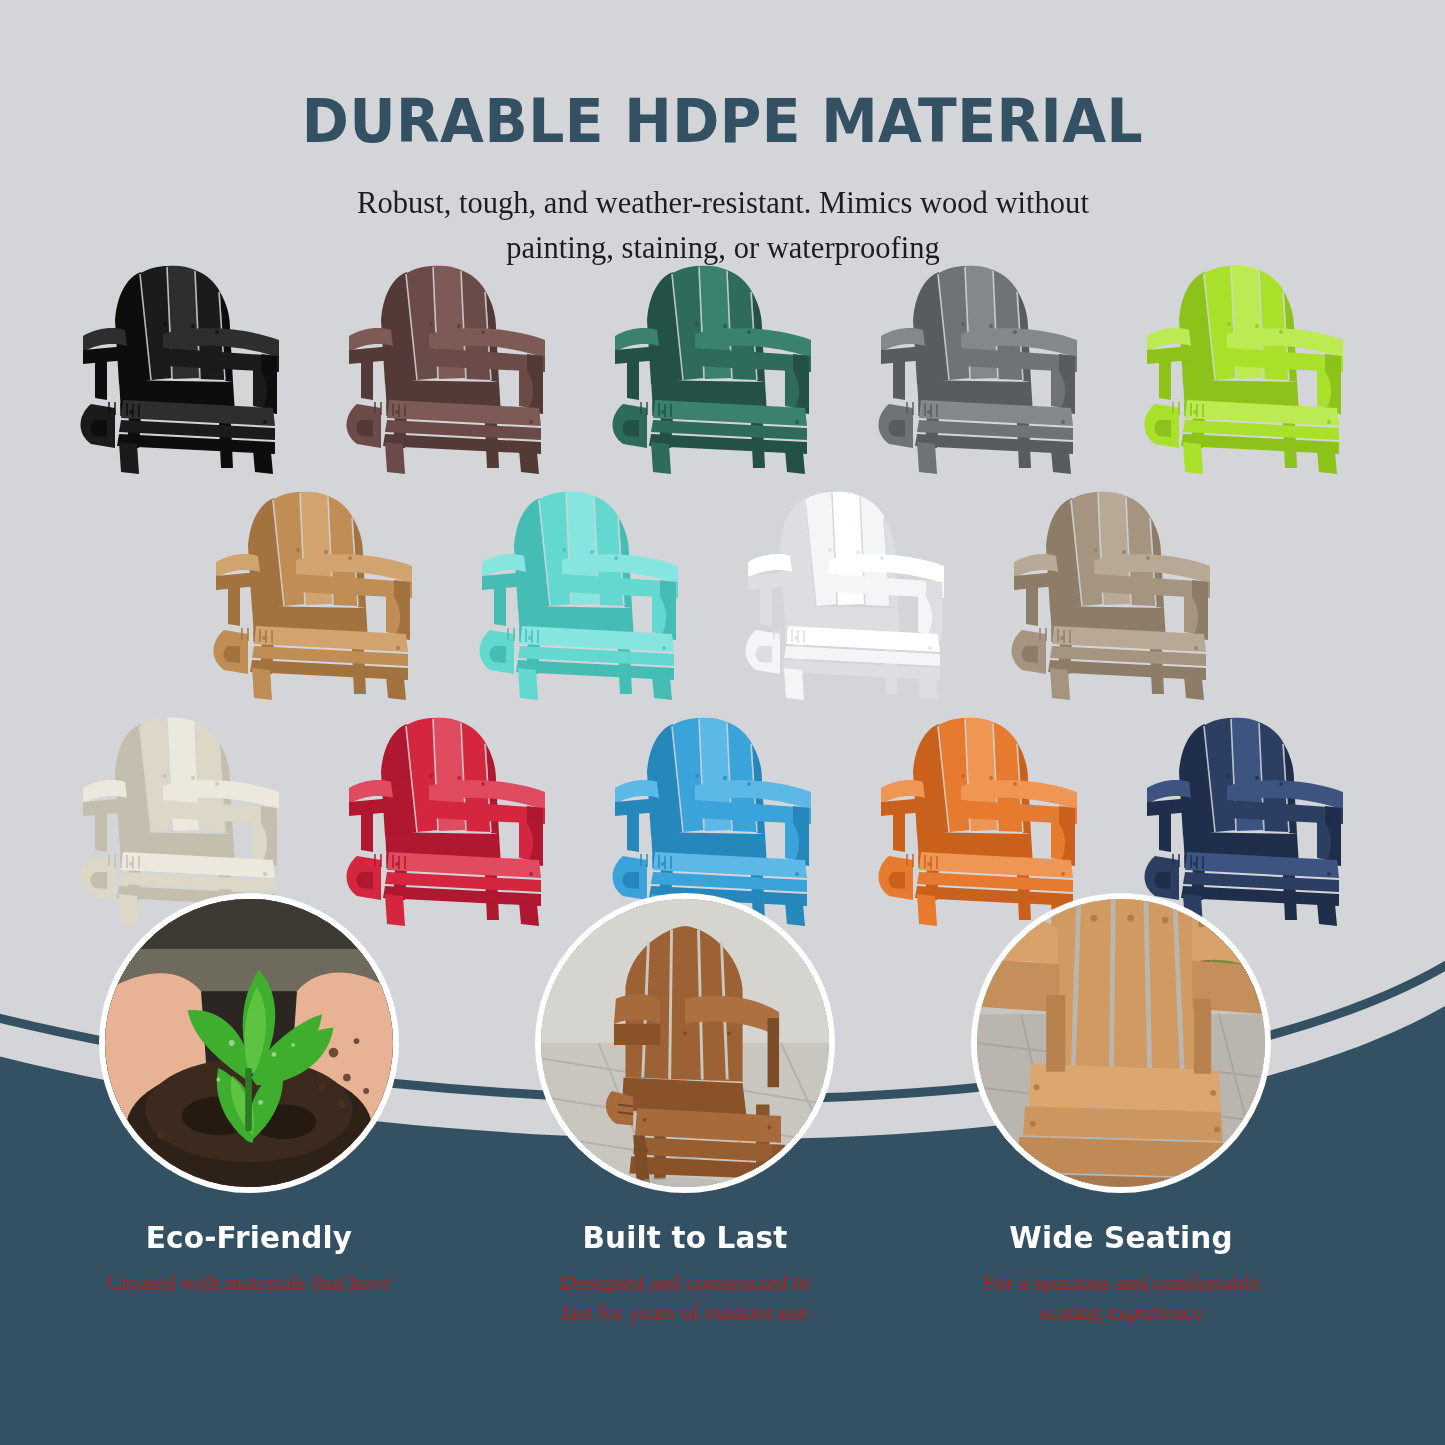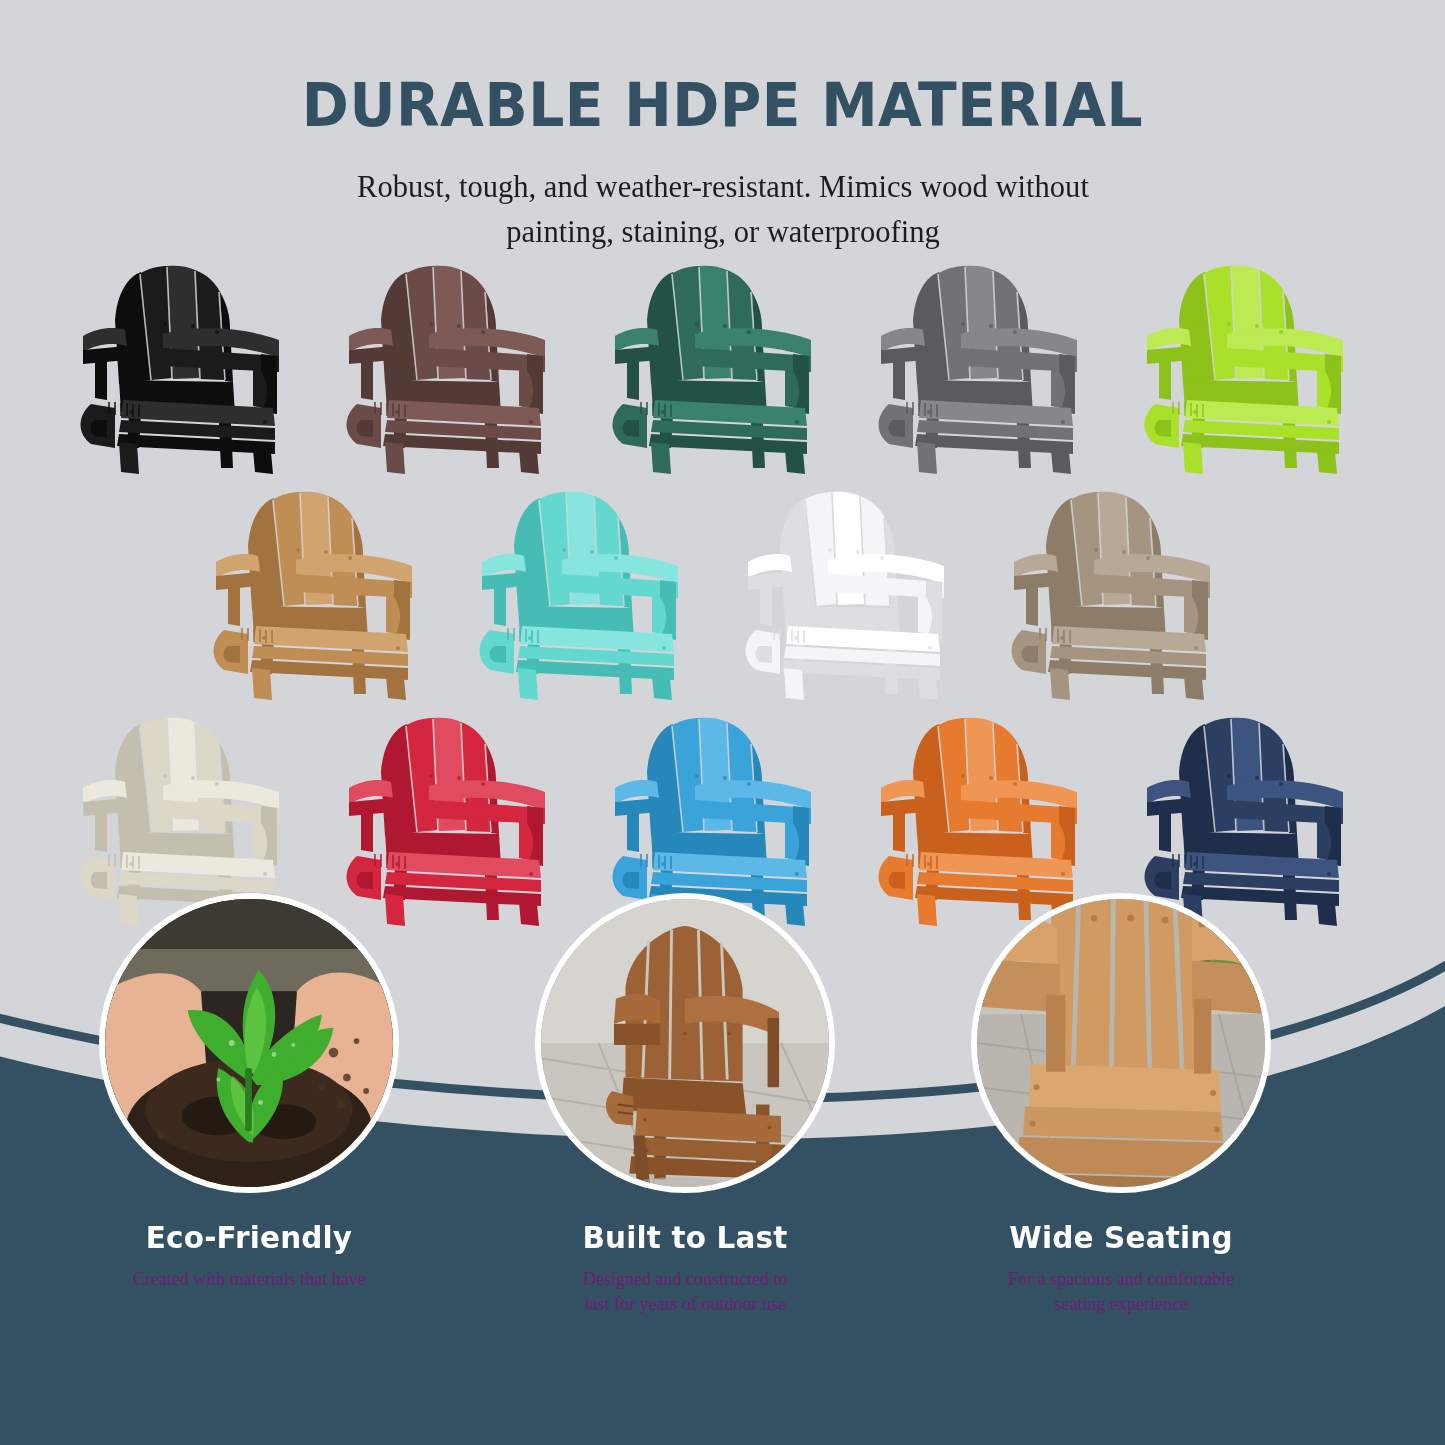--- a/index.html
+++ b/index.html
@@ -6,21 +6,21 @@
   body{
     width:1445px;height:1445px;
     background:#d3d5d9;
     font-family:"Liberation Sans", sans-serif;
     overflow:hidden;
     position:relative;
   }
   #page{position:absolute;inset:0;overflow:hidden;background:#d3d5d9;}
 
   
-  .header{position:absolute;top:0;left:0;width:1445px;text-align:center;}
+  .header{position:absolute;top:16px;left:0;width:1445px;text-align:center;}
   .title{
     margin:0;padding-top:74px;
     font-family:"DejaVu Sans", sans-serif;
     font-weight:700;
     font-size:61px;
     letter-spacing:0.5px;
     color:#345163;
     line-height:1.0;
     transform:scaleX(0.93);
   }
@@ -73,23 +73,23 @@
     font-weight:700;
     font-size:31px;
     color:#ffffff;
     letter-spacing:0.2px;
     transform:scaleX(0.95);
   }
   .f-desc{
     margin:12px auto 0 auto;
     width:420px;
     font-family:"Liberation Serif", serif;
-    font-size:18px;
+    font-size:22px;
     line-height:1.38;
-    color:#701a75;
+    color:#b91c1c;
   }
 </style>
 </head>
 <body>
 
 <div id="page">
 
   <div class="header">
     <h1 class="title">DURABLE HDPE MATERIAL</h1>
     <p class="subtitle">

